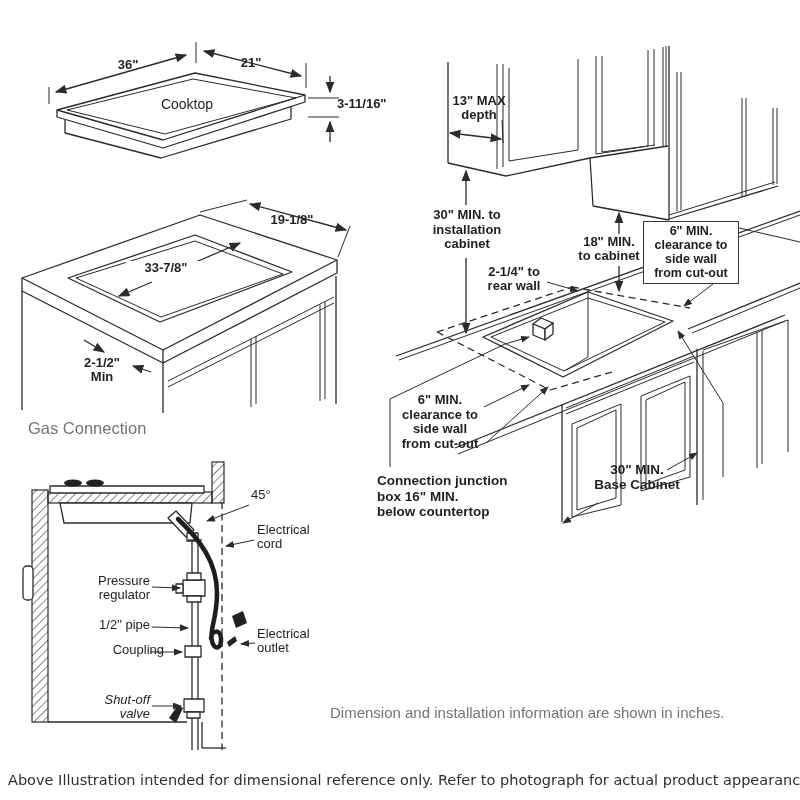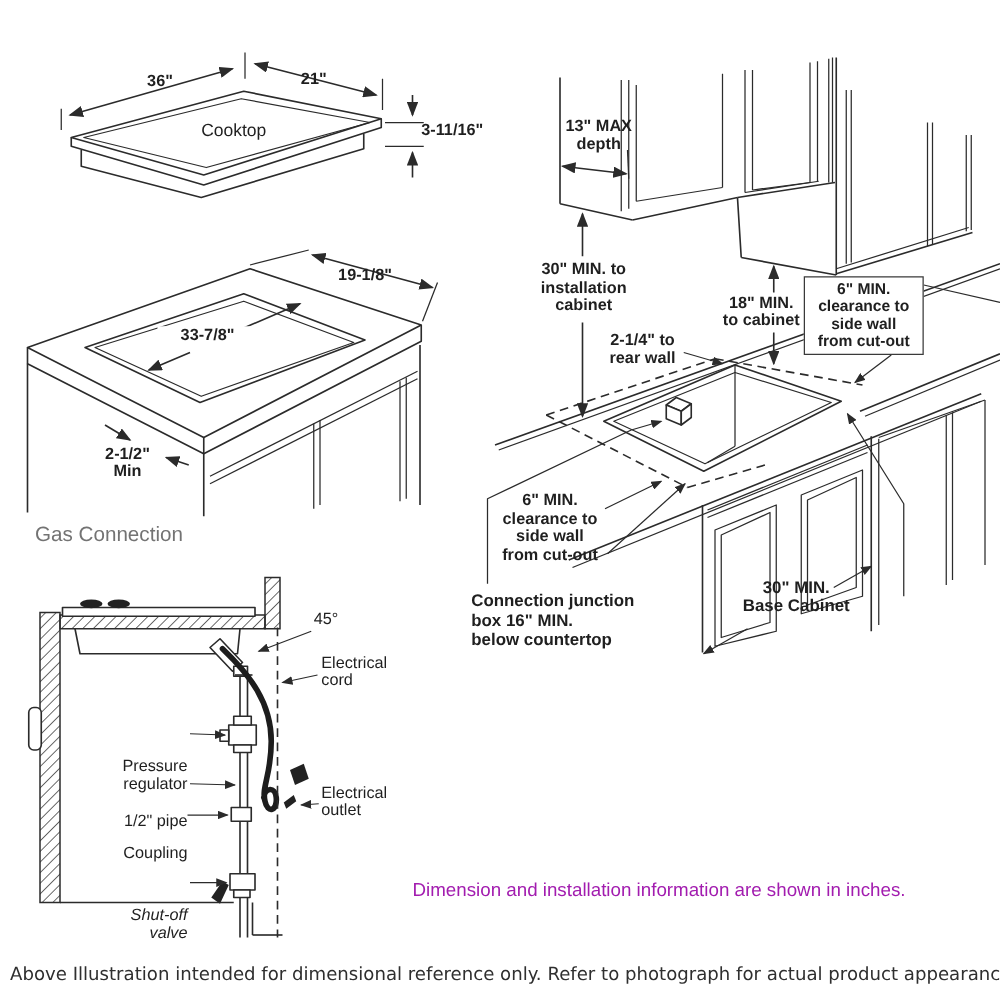--- a/index.html
+++ b/index.html
@@ -9,27 +9,27 @@
   .ln{fill:none;stroke:#2b2b2b;stroke-width:1.3;stroke-linejoin:round;}
   .thin{stroke-width:1;}
   .fw{fill:#ffffff;stroke:#2b2b2b;stroke-width:1.3;stroke-linejoin:round;}
   .fb{fill:#222;stroke:none;}
   .dash{stroke-dasharray:7 4.5;}
   .cord{fill:none;stroke:#1d1d1d;stroke-width:4.5;stroke-linecap:round;}
   .lbl{position:absolute;z-index:2;font:700 13px/14px "Liberation Sans",sans-serif;
        color:#1f1f1f;text-align:center;white-space:nowrap;}
   .reg{font-weight:400;}
   .left{text-align:left;}
-  .right{text-align:right;margin-top:32px;}
+  .right{text-align:right;}
   .callout-box{border:1.5px solid #3a3a3a;background:#fff;padding:2px 0 3px 0;
        font-size:12.5px;line-height:14px;}
   .lh145{line-height:14.5px;}
   .lh155{line-height:15.5px;font-size:13.5px;}
   .title{font:400 16.5px "Liberation Sans",sans-serif;color:#737373;}
-  .note{font:400 15px "Liberation Sans",sans-serif;color:#a21caf;}
+  .note{font:400 15px "Liberation Sans",sans-serif;color:#737373;}
   .disclaimer{font:400 14.5px "DejaVu Sans",sans-serif;color:#2f2f2f;}
 </style>
 </head>
 <body>
 
 <div id="canvas">
 
 <svg id="lineart" width="800" height="800" viewBox="0 0 800 800">
   <defs>
     <marker id="ah" markerWidth="9" markerHeight="7" refX="8" refY="3.5" orient="auto-start-reverse">
@@ -220,21 +220,21 @@
 <div class="lbl reg left" style="left:251px;top:488px;">45°</div>
 <div class="lbl reg left" style="left:257px;top:523px;">
   <div>Electrical</div>
   <div>cord</div>
 </div>
 <div class="lbl reg right" style="left:70px;top:574px;width:80px;">
   <div>Pressure</div>
   <div>regulator</div>
 </div>
 <div class="lbl reg right" style="left:70px;top:618px;width:80px;">1/2" pipe</div>
-<div class="lbl reg right" style="left:70px;top:643px;width:80px;text-align:right;">Coupling</div>
+<div class="lbl reg right" style="left:84px;top:643px;width:80px;text-align:right;">Coupling</div>
 <div class="lbl reg right" style="left:86px;top:693px;width:64px;font-style:italic;">
   <div>Shut-off</div>
   <div>valve</div>
 </div>
 <div class="lbl reg left" style="left:257px;top:627px;">
   <div>Electrical</div>
   <div>outlet</div>
 </div>
 
 <div class="lbl" style="left:441px;top:94px;width:76px;">

